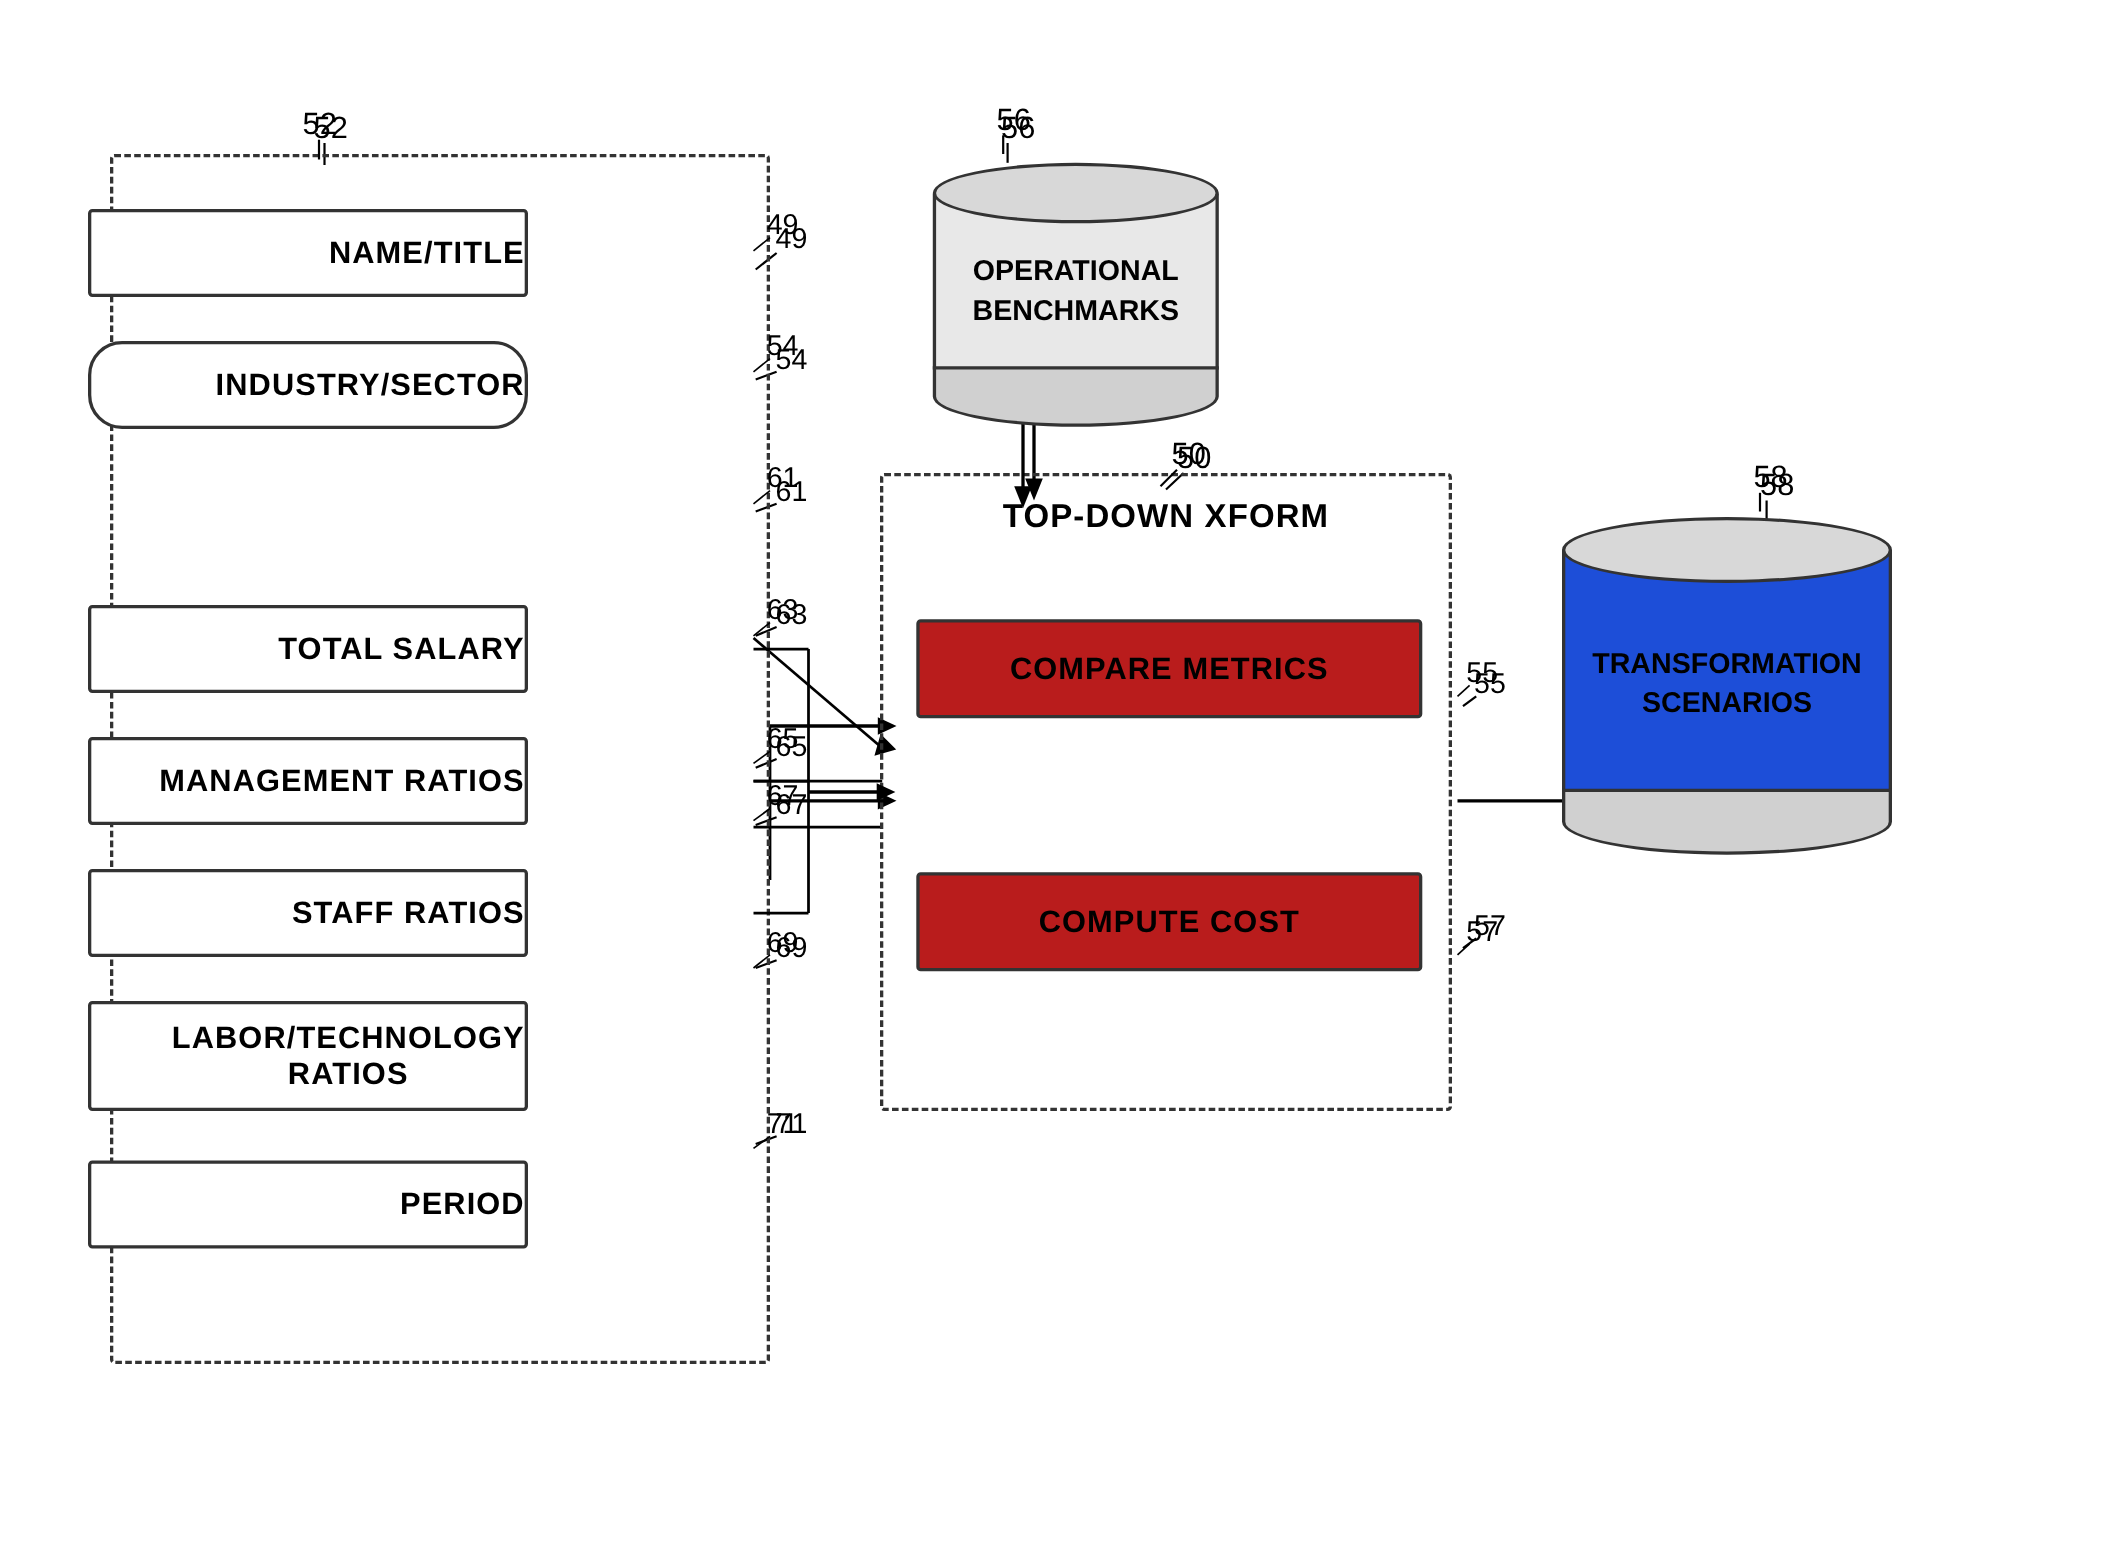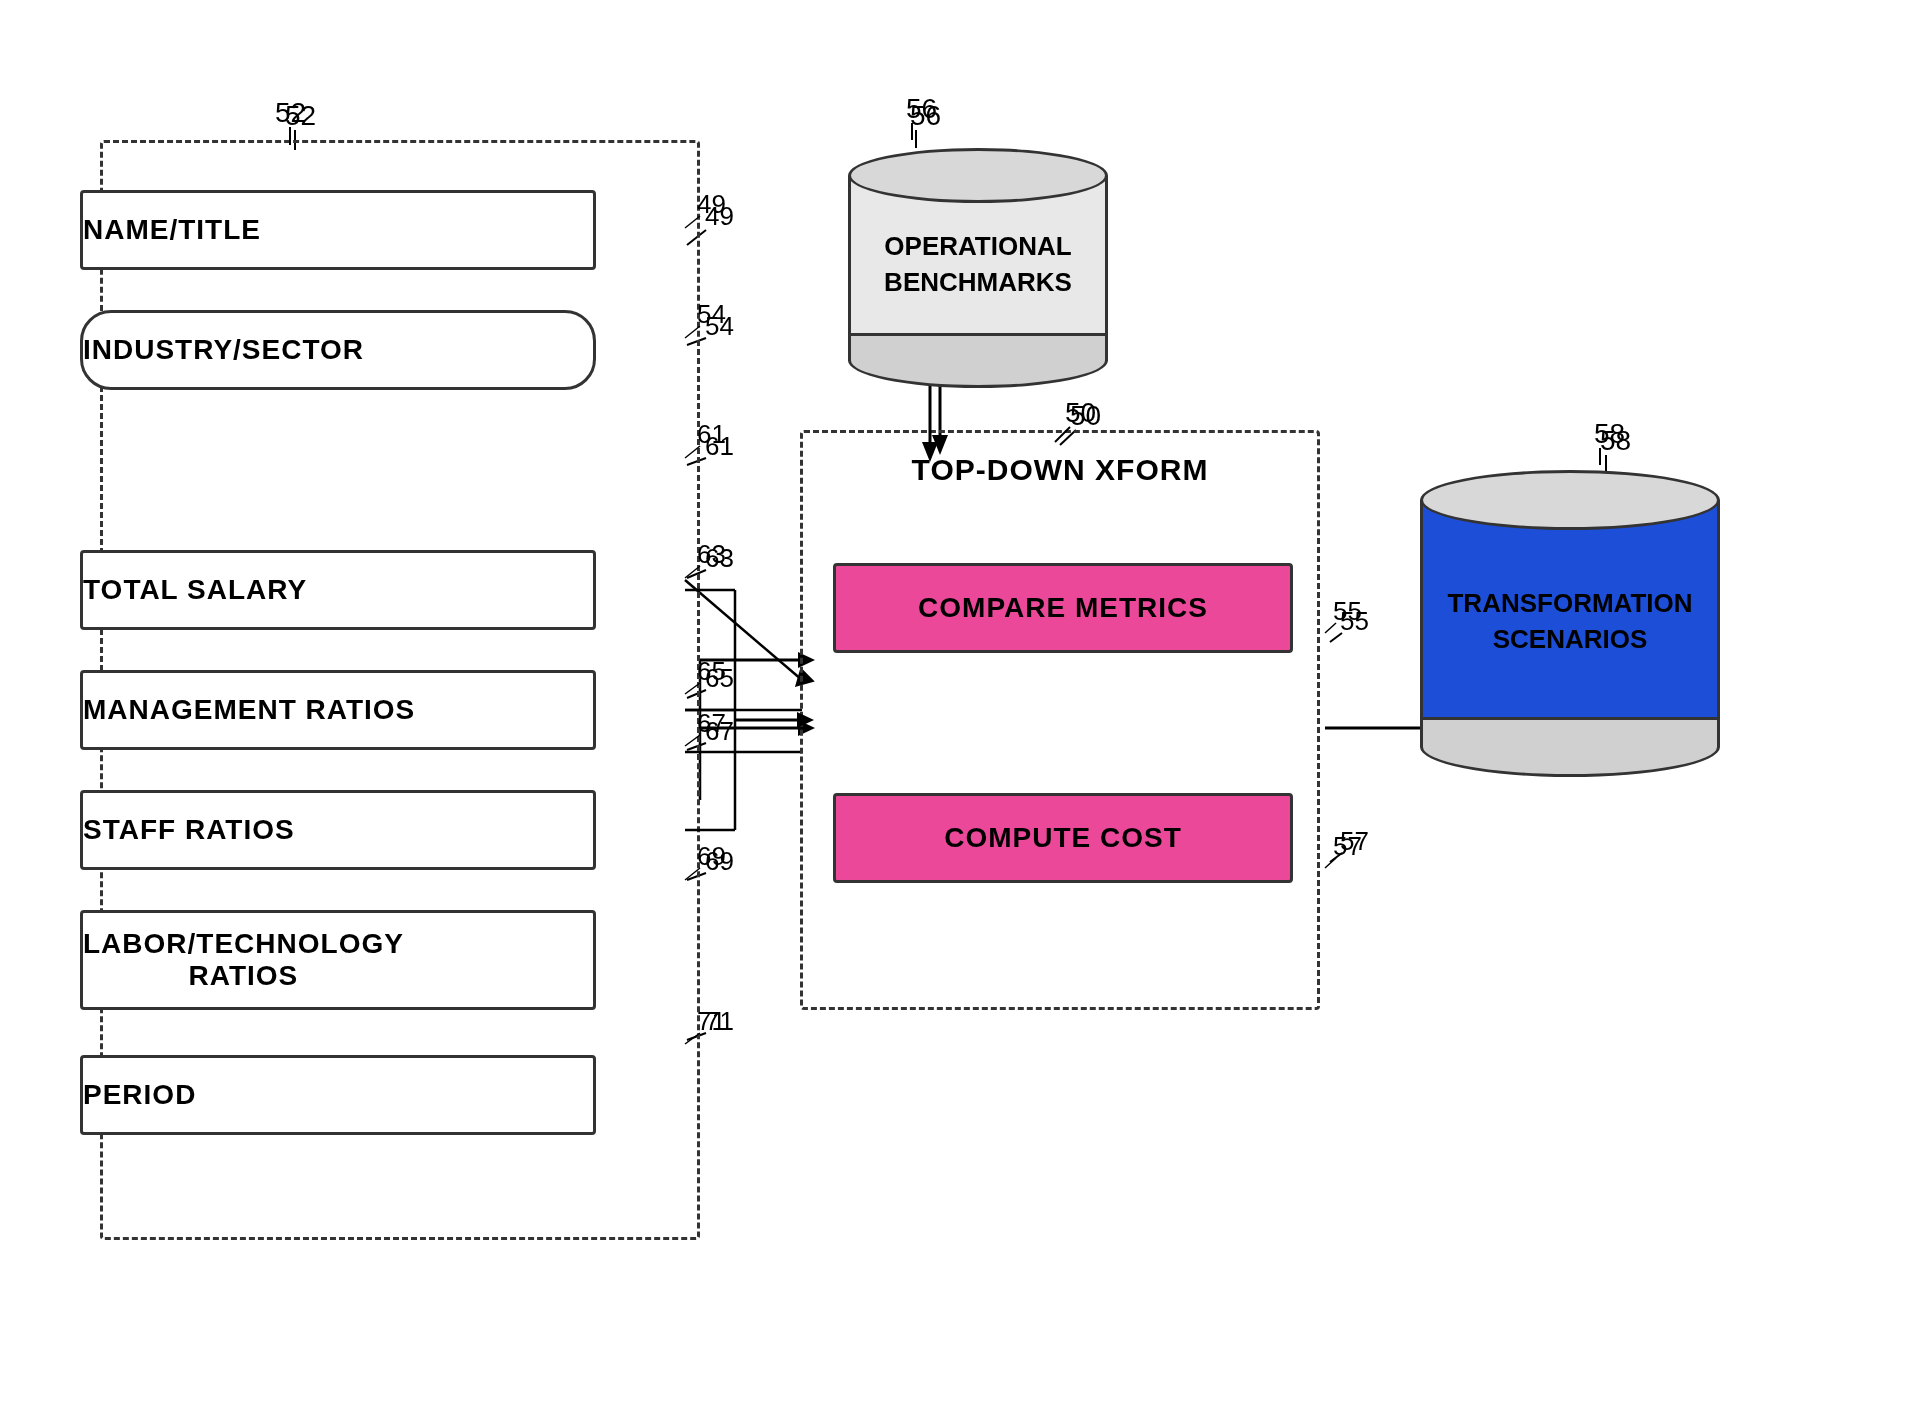--- a/index.html
+++ b/index.html
@@ -28,28 +28,28 @@
       width: 600px;
       height: 1100px;
       border: 3px dashed #333;
       border-radius: 4px;
     }
 
     
     .input-item {
       position: absolute;
       left: 40px;
-      width: 516px;
+      width: 400px;
       height: 80px;
       border: 3px solid #333;
       border-radius: 4px;
       background: #fff;
       display: flex;
       align-items: center;
-      justify-content: flex-start;
+      justify-content: flex-end;
     }
 
     .input-item span {
       font-size: 28px;
       font-weight: bold;
       letter-spacing: 1px;
       color: #000;
     }
 
     
@@ -76,21 +76,21 @@
     }
 
     
     .inner-box {
       position: absolute;
       left: 30px;
       width: 460px;
       height: 90px;
       border: 3px solid #333;
       border-radius: 4px;
-      background: #ec4899;
+      background: #b91c1c;
       display: flex;
       align-items: center;
       justify-content: center;
     }
 
     .inner-box span {
       font-size: 28px;
       font-weight: bold;
       letter-spacing: 1px;
       color: #000;

